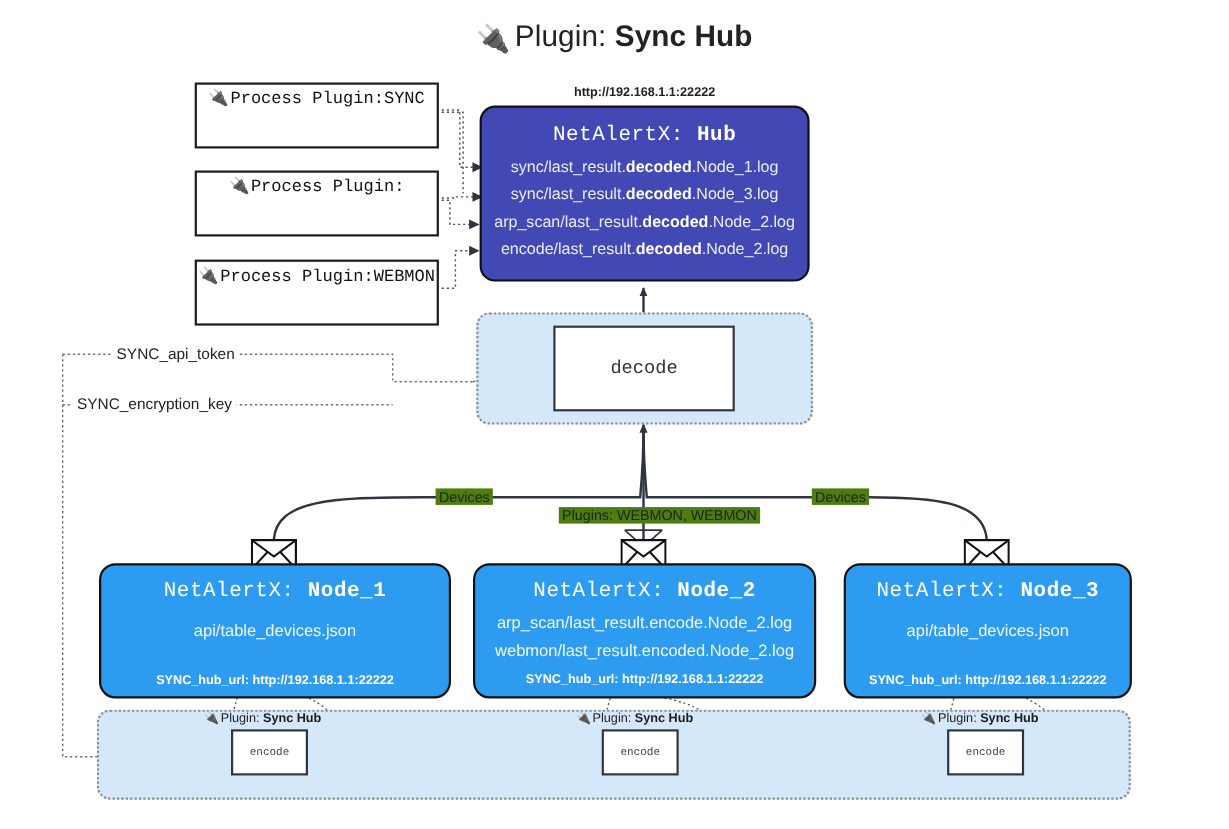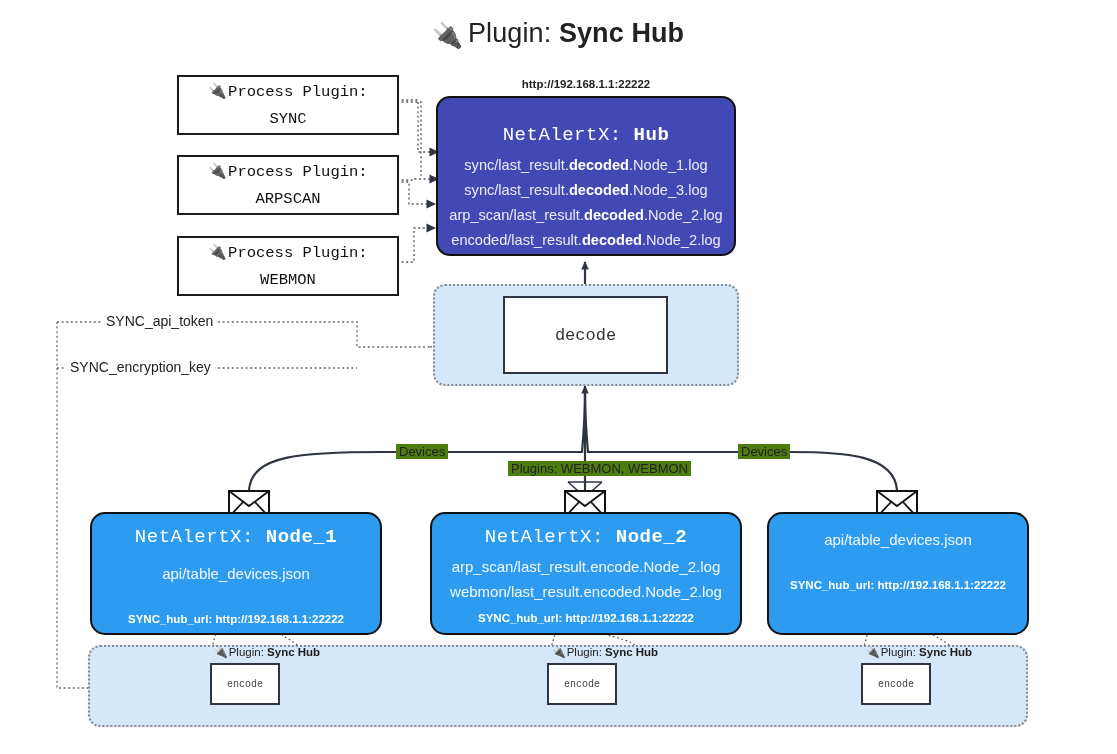--- a/index.html
+++ b/index.html
@@ -12,32 +12,32 @@
   #page-title{left:0;top:18px;width:1117px;text-align:center;
     font-size:27px;color:#222;letter-spacing:.1px;}
   #page-title .plug{font-size:25px;margin-right:4px;display:inline-block;
     transform:translateY(2px);}
   #page-title b{font-weight:bold;}
 
   
   .proc-box{width:218px;height:56px;border:2px solid #1c1c1c;background:#fff;
     font-family:"Liberation Mono","DejaVu Sans Mono",monospace;
     font-size:15.5px;line-height:26px;text-align:center;color:#111;
-    display:flex;flex-direction:column;justify-content:center;}
+    display:flex;flex-direction:row;justify-content:center;}
   .proc-box .l1{white-space:nowrap;}
   .proc-box .plug{font-size:15px;margin-right:1px;}
 
   
   #hub-url{font-size:11.5px;font-weight:bold;color:#222;text-align:center;
     width:300px;left:436px;top:78px;}
   #hub-box{left:436px;top:96px;width:300px;height:160px;background:#4248b4;
     border:2.5px solid #111;border-radius:14px;box-sizing:border-box;
     display:flex;flex-direction:column;align-items:center;}
   #hub-title{color:#fff;font-family:"Liberation Mono","DejaVu Sans Mono",monospace;
-    font-size:19px;margin-top:26px;letter-spacing:.5px;}
+    font-size:19px;margin-top:13px;letter-spacing:.5px;}
   #hub-title b{font-weight:bold;}
   .hub-line{color:#ececf6;font-size:14.6px;line-height:25px;white-space:nowrap;}
   .hub-line b{font-weight:bold;color:#fff;}
   #hub-lines{margin-top:7px;display:flex;flex-direction:column;align-items:center;}
 
   
   #decode-region{left:433px;top:284px;width:306px;height:102px;
     background:#d4e8fa;border:2px dotted #8a8a8a;border-radius:12px;box-sizing:border-box;}
   #decode-box{left:503px;top:296px;width:165px;height:78px;background:#fff;
     border:2.5px solid #2f3540;box-sizing:border-box;display:flex;
@@ -46,31 +46,31 @@
 
   
   .node{border:2.5px solid #111;border-radius:15px;box-sizing:border-box;
     background:#2d9cf0;display:flex;flex-direction:column;align-items:center;}
   .node-title{color:#fff;font-family:"Liberation Mono","DejaVu Sans Mono",monospace;
     font-size:19px;margin-top:12px;letter-spacing:.5px;}
   .node-title b{font-weight:bold;}
   .node-line{color:#f2f8fe;font-size:15px;line-height:25px;white-space:nowrap;}
   .node-url{color:#fff;font-size:11.5px;font-weight:bold;white-space:nowrap;}
 
-  #node1{left:90px;top:512px;width:292px;height:123px;}
+  #node1{left:90px;top:512px;width:320px;height:123px;}
   #node2{left:430px;top:512px;width:312px;height:123px;}
   #node3{left:767px;top:512px;width:262px;height:123px;}
 
   
   #encode-band{left:88px;top:645px;width:940px;height:82px;background:#d4e8fa;
     border:2px dotted #8a8a8a;border-radius:12px;box-sizing:border-box;}
   .encode-box{width:70px;height:42px;background:#fff;border:2px solid #2f3540;
     box-sizing:border-box;display:flex;align-items:center;justify-content:center;
     font-family:"Liberation Mono","DejaVu Sans Mono",monospace;font-size:10px;color:#444;}
-  .encode-label{font-size:11.5px;white-space:nowrap;color:#1c1c1c;margin-left:28px;}
+  .encode-label{font-size:11.5px;white-space:nowrap;color:#1c1c1c;}
   .encode-label b{font-weight:bold;}
   .encode-label .plug{font-size:11px;margin-right:1px;}
 
   
   .edge-label{font-size:13px;color:#222;background:#4d7c0f;padding:0 3px;white-space:nowrap;}
   .key-label{font-size:14px;color:#222;background:#fff;padding:0 4px;white-space:nowrap;}
 
   svg.overlay{position:absolute;left:0;top:0;width:1117px;height:754px;
     pointer-events:none;}
 </style>
@@ -150,39 +150,38 @@
   <span class="plug">🔌</span><span>Plugin: </span><b>Sync Hub</b>
 </div>
 
 <div class="abs proc-box" style="left:177px;top:75px;">
   <div class="l1"><span class="plug">🔌</span><span>Process Plugin:</span></div>
   <div>SYNC</div>
 </div>
 
 <div class="abs proc-box" style="left:177px;top:155px;">
   <div class="l1"><span class="plug">🔌</span><span>Process Plugin:</span></div>
-  <div>ARPSCAN</div>
 </div>
 
 <div class="abs proc-box" style="left:177px;top:236px;">
   <div class="l1"><span class="plug">🔌</span><span>Process Plugin:</span></div>
   <div>WEBMON</div>
 </div>
 
 <div class="abs" id="hub-url">http://192.168.1.1:22222</div>
 
 <div class="abs" id="hub-box">
   <div id="hub-title">
     <span>NetAlertX: </span><b>Hub</b>
   </div>
   <div id="hub-lines">
     <div class="hub-line"><span>sync/last_result.</span><b>decoded</b><span>.Node_1.log</span></div>
     <div class="hub-line"><span>sync/last_result.</span><b>decoded</b><span>.Node_3.log</span></div>
     <div class="hub-line"><span>arp_scan/last_result.</span><b>decoded</b><span>.Node_2.log</span></div>
-    <div class="hub-line"><span>encoded/last_result.</span><b>decoded</b><span>.Node_2.log</span></div>
+    <div class="hub-line"><span>encode/last_result.</span><b>decoded</b><span>.Node_2.log</span></div>
   </div>
 </div>
 
 <div class="abs" id="decode-region"></div>
 <div class="abs" id="decode-box">decode</div>
 
 <div class="abs key-label" style="left:102px;top:313px;">SYNC_api_token</div>
 <div class="abs key-label" style="left:66px;top:359px;">SYNC_encryption_key</div>
 
 <div class="abs edge-label" style="left:396px;top:444px;">Devices</div>
@@ -219,20 +218,23 @@
 <div class="abs node" id="node2">
   <div class="node-title">
     <span>NetAlertX: </span><b>Node_2</b>
   </div>
   <div class="node-line" style="margin-top:6px;">arp_scan/last_result.encode.Node_2.log</div>
   <div class="node-line">webmon/last_result.encoded.Node_2.log</div>
   <div class="node-url" style="margin-top:8px;">SYNC_hub_url: http://192.168.1.1:22222</div>
 </div>
 
 <div class="abs node" id="node3">
+  <div class="node-title">
+    <span>NetAlertX: </span><b>Node_3</b>
+  </div>
   <div class="node-line" style="margin-top:13px;">api/table_devices.json</div>
   <div class="node-url" style="margin-top:27px;">SYNC_hub_url: http://192.168.1.1:22222</div>
 </div>
 
 <div class="abs" id="encode-band"></div>
 
 <div class="abs encode-label" style="left:186px;top:646px;">
   <span class="plug">🔌</span><span>Plugin: </span><b>Sync Hub</b>
 </div>
 <div class="abs encode-box" style="left:210px;top:663px;">encode</div>

